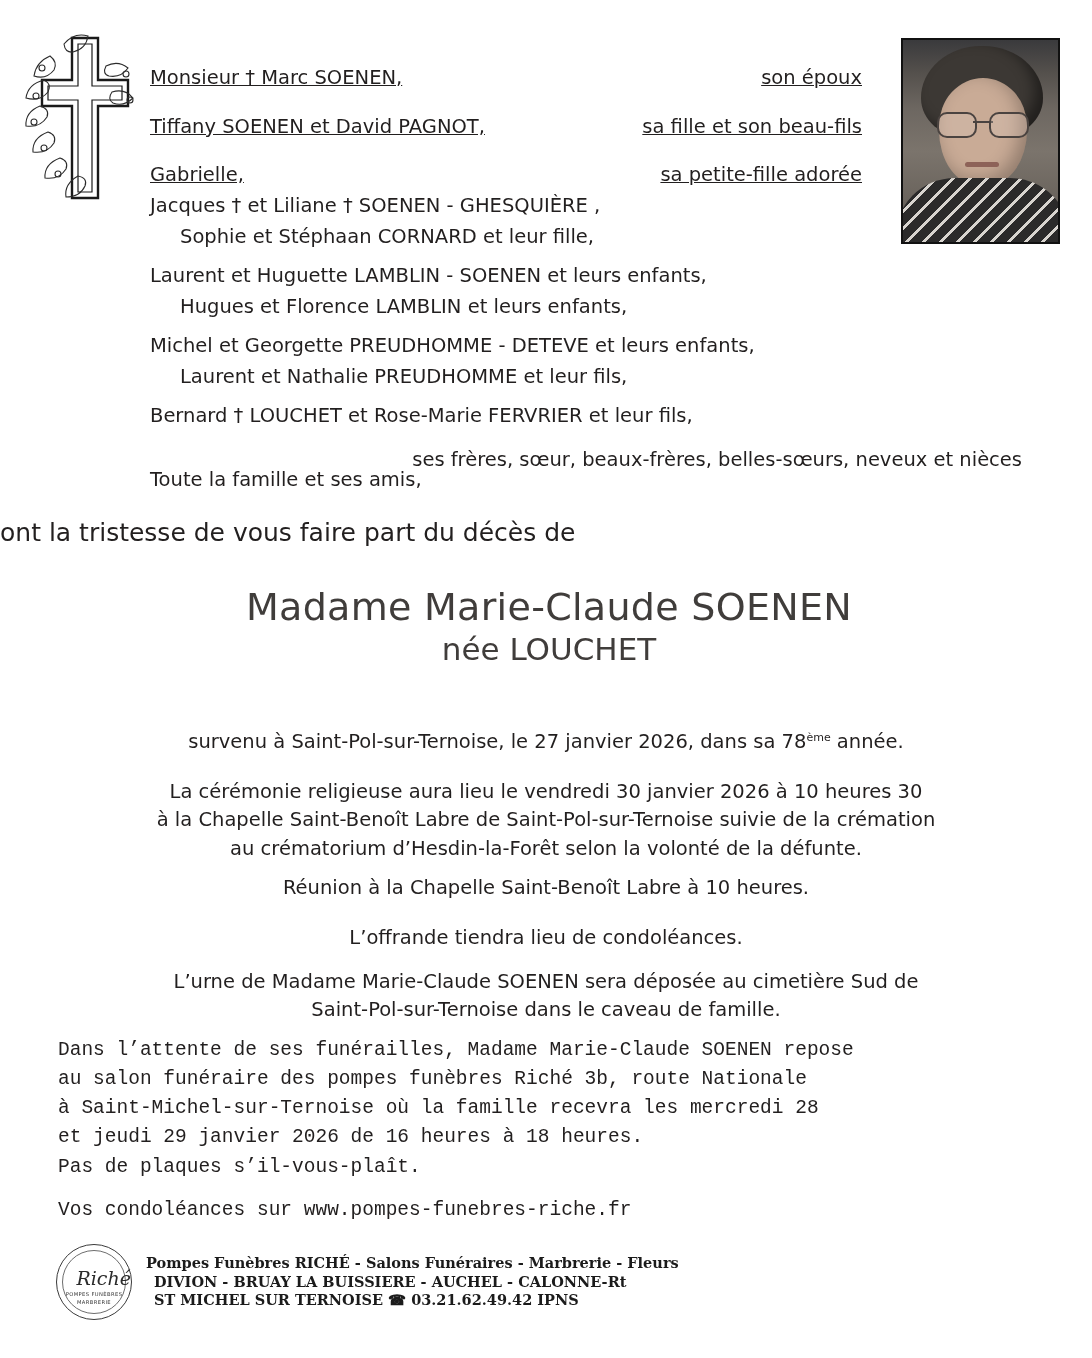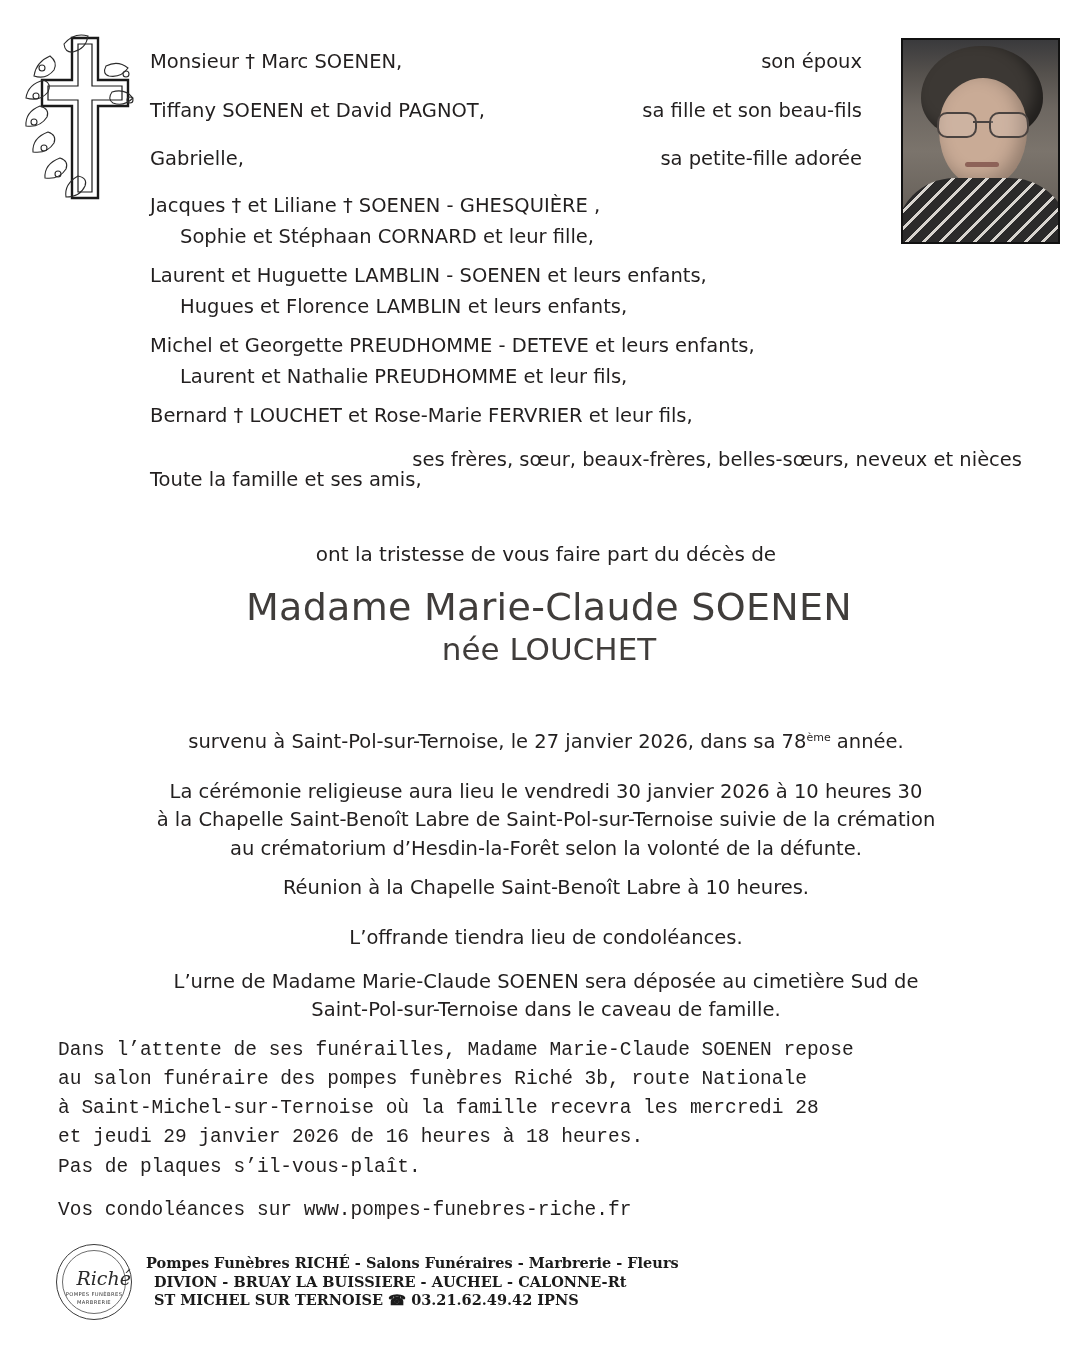--- a/index.html
+++ b/index.html
@@ -113,23 +113,24 @@
     background:
       repeating-linear-gradient(135deg, #2b2a2a 0 4px, #d8d4cf 4px 7px, #2b2a2a 7px 12px);
     border-radius: 60px 60px 0 0;
   }
 
   
   .fam {
     position: absolute;
     left: 150px;
     right: 230px;
-    top: 52px;
+    top: 68px;
     font-size: 19.5px;
     line-height: 1.0;
+    text-decoration: underline;
   }
   .row {
     display: flex;
     justify-content: space-between;
     align-items: baseline;
     margin-bottom: 29px;
   }
   .row .left { white-space: nowrap; }
   .row .right { white-space: nowrap; }
 
@@ -153,23 +154,23 @@
   .toute {
     position: absolute;
     left: 150px;
     top: 468px;
     font-size: 19.5px;
   }
   .ont {
     position: absolute;
     left: 0;
     right: 0;
-    top: 542px;
-    text-align: center;
-    font-size: 20px;
+    top: 518px;
+    text-align: left;
+    font-size: 25px;
   }
 
   .deceased {
     position: absolute;
     left: 6px;
     right: 0;
     top: 586px;
     text-align: center;
   }
   .deceased .name {

